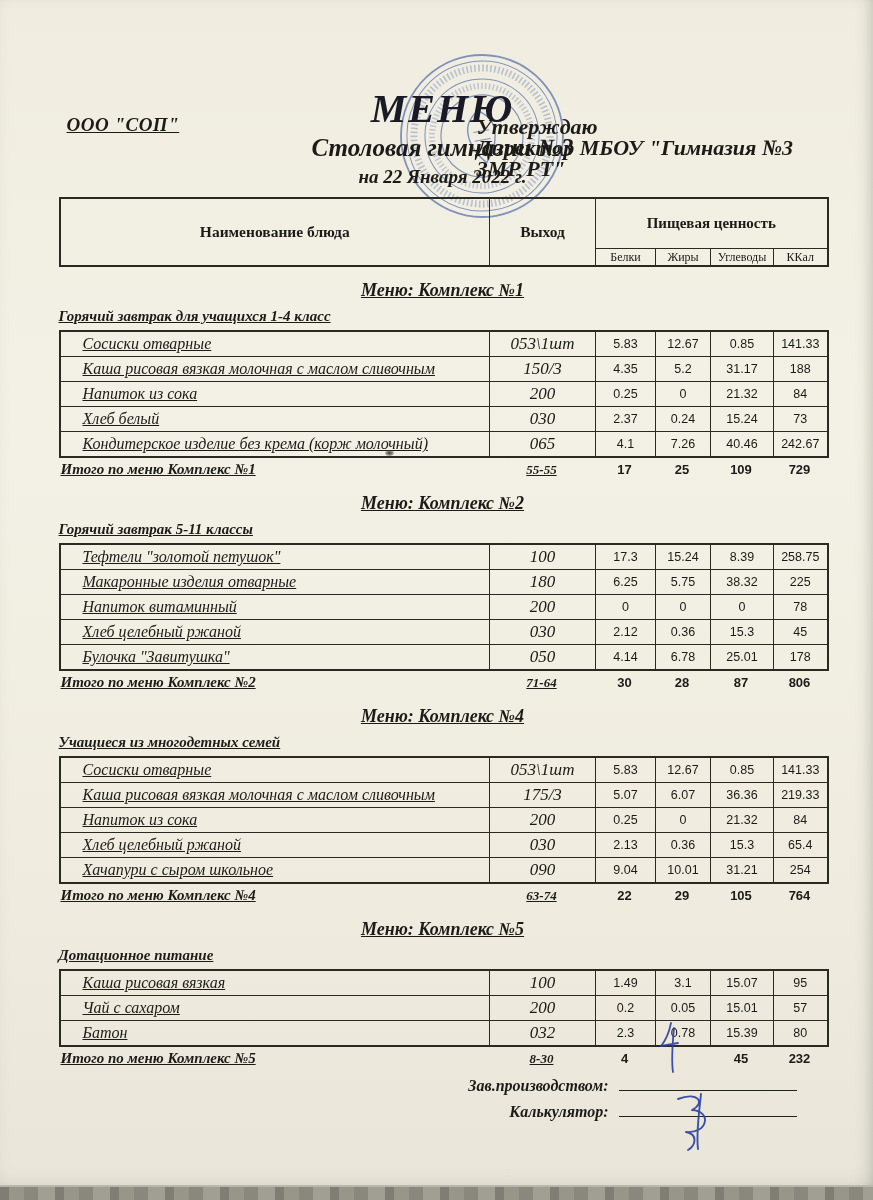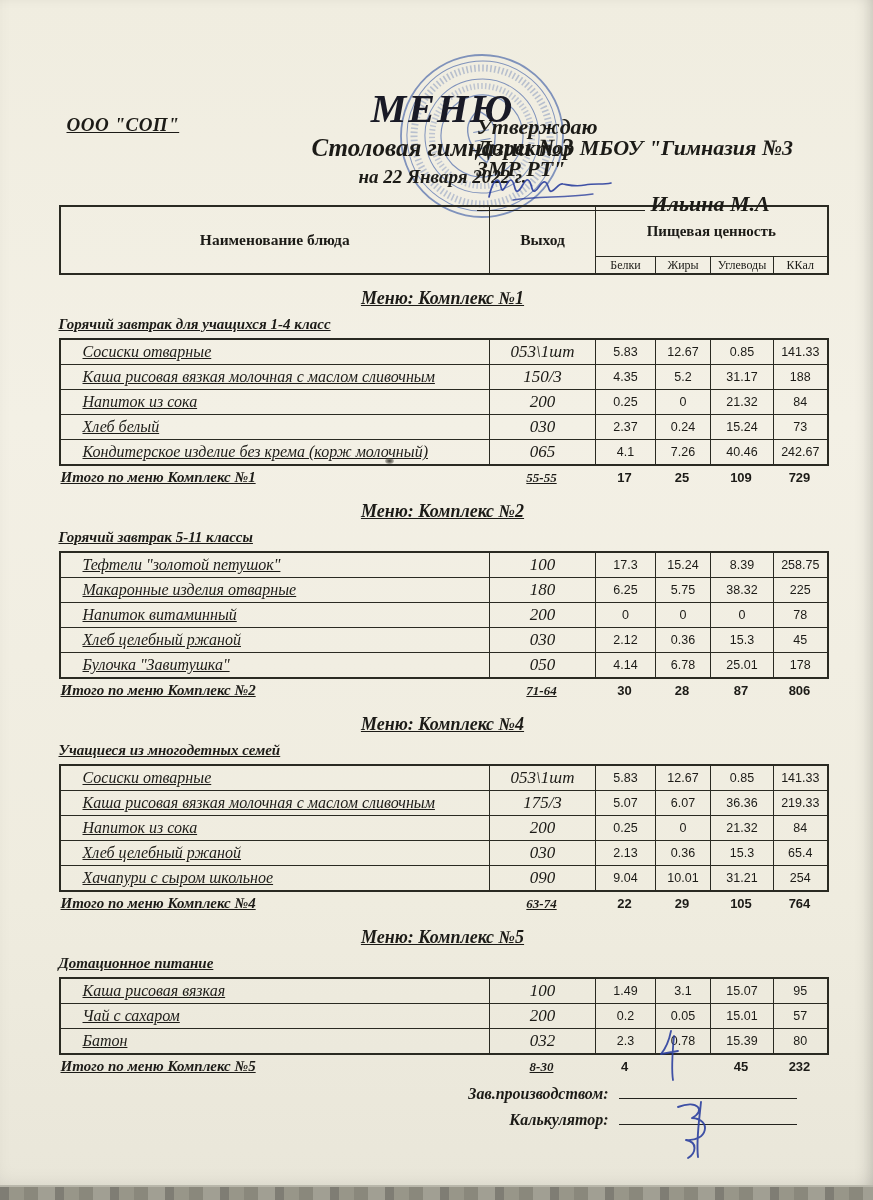--- a/index.html
+++ b/index.html
@@ -25,21 +25,21 @@
   .uline{display:inline-block;border-bottom:1.5px solid #23221d;height:13px;vertical-align:baseline;}
   .sig-director{position:absolute;left:6px;top:-26px;}
   .signer{margin-left:6px;}
   .doc-title{margin:88px 0 0;text-align:center;font-size:40px;line-height:42px;font-weight:bold;font-style:italic;color:#191a26;letter-spacing:2px;}
   .doc-subtitle{text-align:center;font-size:25px;line-height:30px;font-weight:bold;font-style:italic;margin-top:3px;}
   .doc-date{text-align:center;font-size:19px;line-height:24px;font-weight:bold;font-style:italic;margin-top:2px;}
   
   .stamp{position:absolute;left:396px;top:50px;opacity:.58;mix-blend-mode:multiply;transform:rotate(-10deg);pointer-events:none;}
   
   table{border-collapse:collapse;table-layout:fixed;width:768px;}
-  .head-table{margin-top:16px;border:2px solid #2a2a22;}
+  .head-table{margin-top:8px;border:2px solid #2a2a22;}
   .head-table td{border:1.5px solid #2a2a22;}
   .hcell{font-weight:bold;font-size:15.5px;text-align:center;padding:2px 2px;}
   .hgroup{font-weight:bold;font-size:15px;text-align:center;padding:16px 2px;}
   .hsub{font-size:12px;text-align:center;padding:1px 1px;line-height:14px;}
   .menu-table{border:2px solid #2a2a22;margin:0;}
   .menu-table td{border:1.5px solid #2a2a22;vertical-align:middle;}
   .dish{font-style:italic;font-size:16px;line-height:20px;padding:2px 4px 2px 22px;text-decoration:underline;}
   .out{font-style:italic;font-size:17px;text-align:center;padding:1px 2px;margin-top:32px;}
   .num{font-family:"Liberation Sans",sans-serif;font-size:12.5px;text-align:center;padding:1px 2px;}
   
@@ -83,27 +83,20 @@
     </g>
   </svg>
 
   <div class="content">
 
     <div class="org">ООО "СОП"</div>
 
     <div class="approve">
       <div>Утверждаю</div>
       <div>Директор МБОУ "Гимназия №3 ЗМР РТ"</div>
-      <div class="sig-row">
-        <svg class="sig-director" width="150" height="42" viewBox="0 0 150 42">
-          <path class="ink" stroke-width="1.7" opacity=".9" d="M6 30 C10 12 16 8 18 20 C20 30 24 12 28 13 C32 14 31 26 35 24 C39 22 41 12 45 13 C49 14 48 26 52 24 C56 22 58 14 62 15 C66 16 65 26 69 24 C73 22 76 16 80 17 C86 18 92 20 102 18 C112 16 120 18 128 16"></path>
-          <path class="ink" stroke-width="1.3" opacity=".8" d="M30 33 C55 29 80 31 110 27"></path>
-        </svg>
-        <span class="uline" style="width:168px"></span><span class="signer">Ильина М.А</span>
-      </div>
     </div>
 
     <div class="doc-title">МЕНЮ</div>
     <div class="doc-subtitle">Столовая гимназии №3</div>
     <div class="doc-date">на 22 Января 2022 г.</div>
 
     <table class="head-table">
       <colgroup>
           <col style="width:430px">
           <col style="width:106px">

